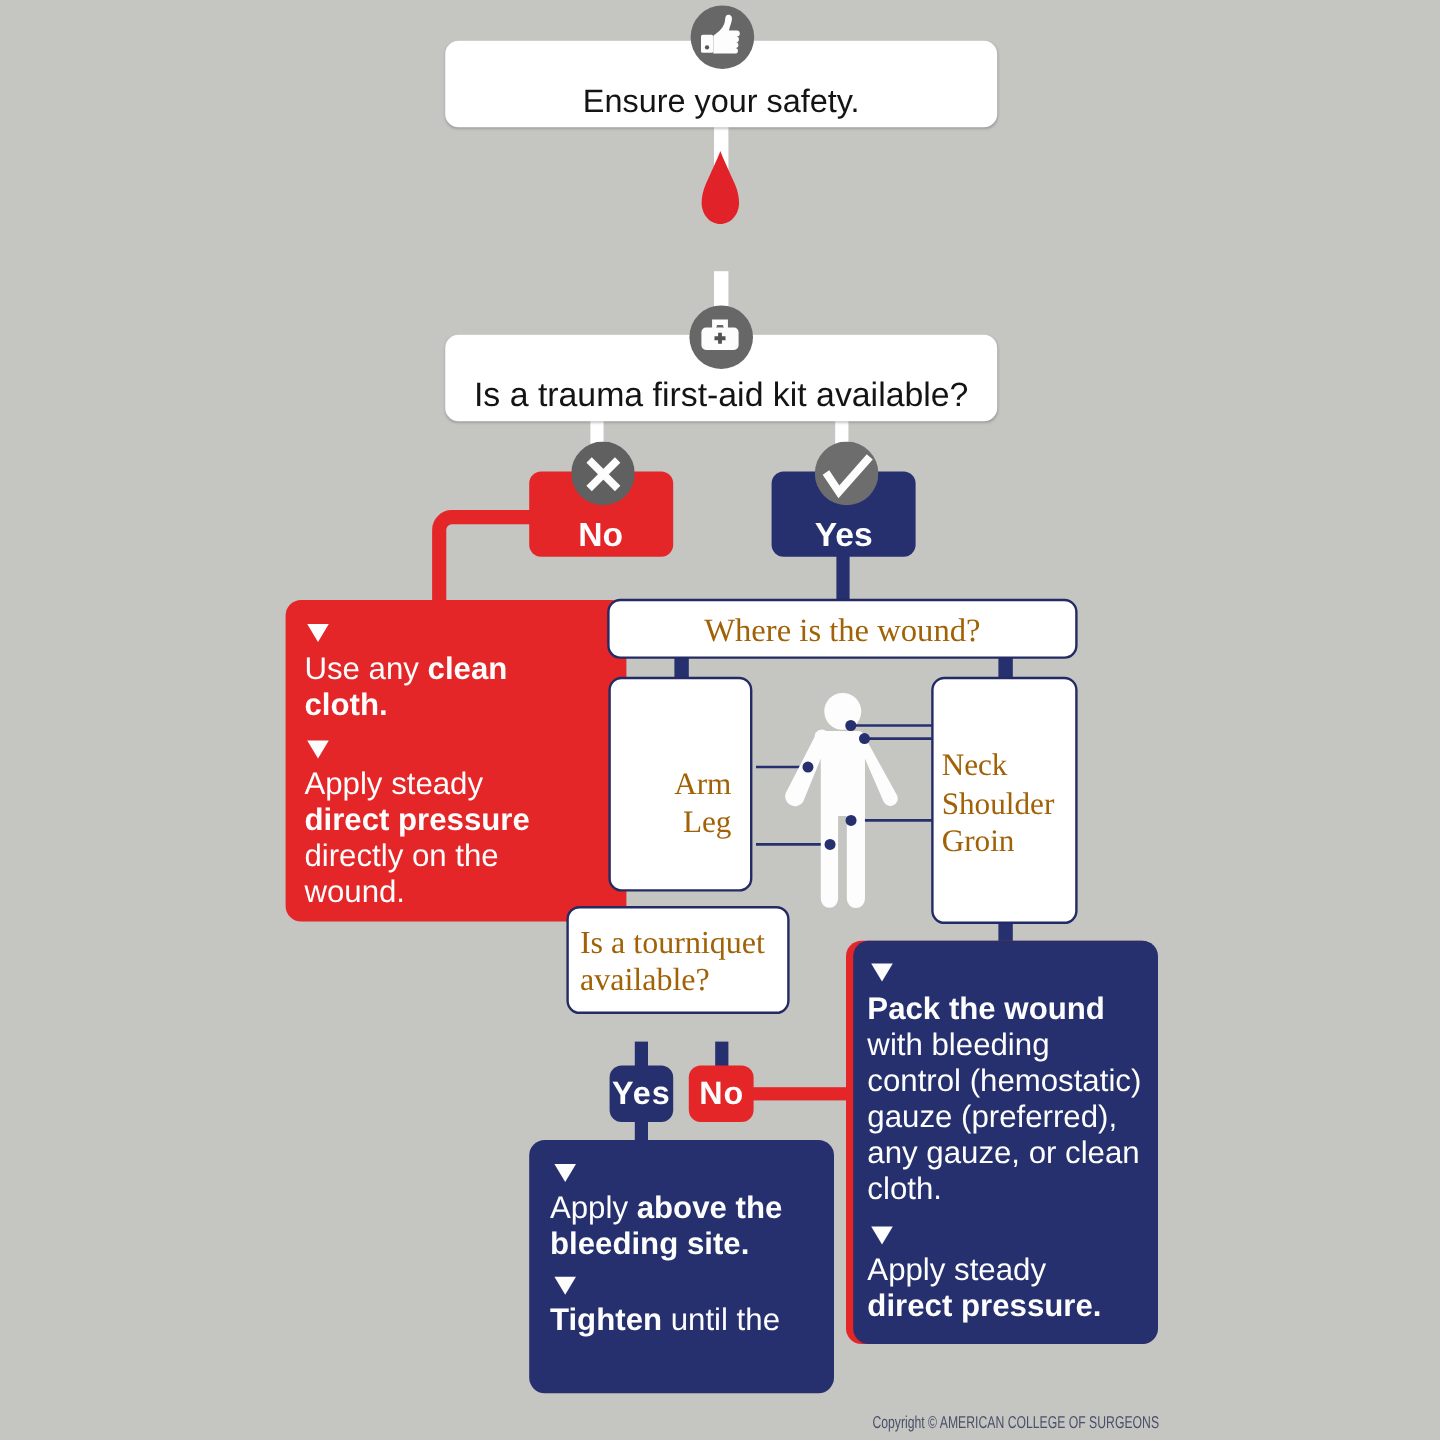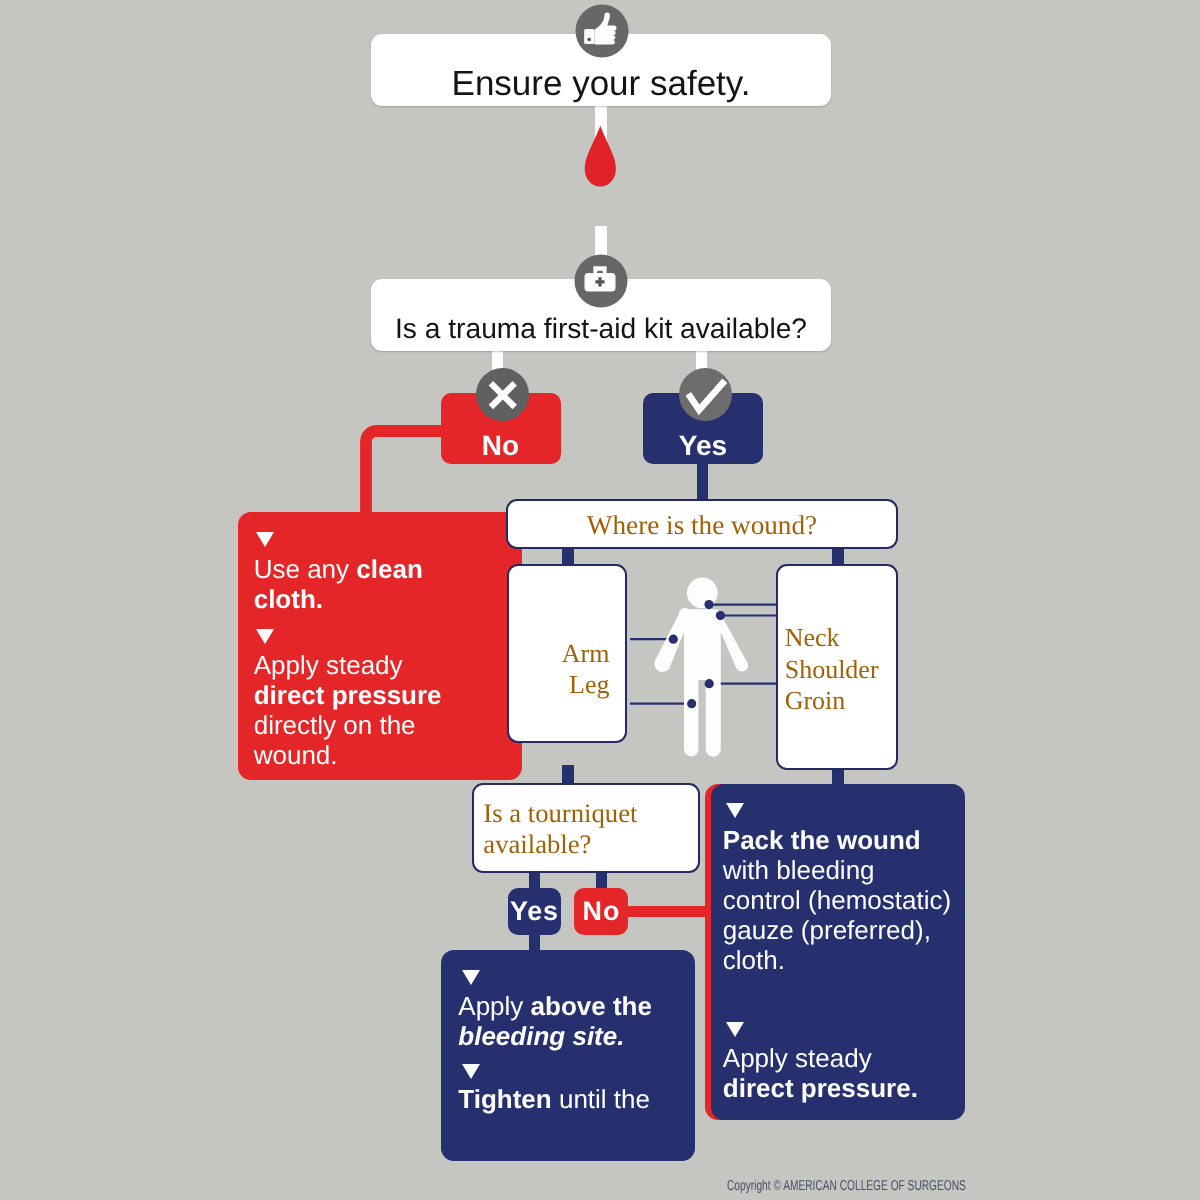--- a/index.html
+++ b/index.html
@@ -21,21 +21,21 @@
   .conn-red{background:#e42628;}
 
   
   .card-white{
     position:absolute;background:#ffffff;border-radius:11px;
     box-shadow:0 1px 2px rgba(90,90,88,.35);
   }
   .card-white .ctext{
     position:absolute;left:0;right:0;
     text-align:center;color:#141414;
-    font-size:35px;line-height:30px;
+    font-size:27px;line-height:30px;
   }
   .card-white .ctext b{font-weight:normal;}
   .hl-red{color:#e42628;font-weight:bold;}
 
   
   .card-bordered{
     position:absolute;background:#ffffff;
     border:2.5px solid #242a63;border-radius:11px;
     box-sizing:border-box;
   }
@@ -117,21 +117,21 @@
     </div>
   </div>
 
   <div class="badge badge-red" style="left:440.5px;top:393px;width:120px;height:71px;font-size:28px;">
     <span style="position:relative;top:17.5px;">No</span>
   </div>
   <div class="badge badge-navy" style="left:643px;top:393px;width:120px;height:71px;font-size:28px;">
     <span style="position:relative;top:17.5px;">Yes</span>
   </div>
 
-  <div class="panel panel-red" style="left:238px;top:500px;width:284px;height:268px;margin-top:12px;">
+  <div class="panel panel-red" style="left:238px;top:500px;width:284px;height:268px;">
     <div class="tri" style="position:absolute;left:18.1px;top:19.5px;"></div>
     <div class="ptext" style="left:15.7px;top:41.9px;width:216px;">
         <div style="white-space: nowrap;"><span>Use any </span><b>clean</b></div>
         <div style="white-space: nowrap;"><b>cloth.</b></div>
       </div>
     <div class="tri" style="position:absolute;left:18.1px;top:117.3px;"></div>
     <div class="ptext" style="left:15.7px;top:138px;width:216px;">
         <div style="white-space: nowrap;"><span>Apply steady</span></div>
         <div style="white-space: nowrap;"><b>direct pressure</b></div>
         <div style="white-space: nowrap;"><span>directly on the</span></div>
@@ -184,52 +184,53 @@
     </g>
     <g fill="#26306e">
       <circle cx="79" cy="40.6" r="4.6"></circle>
       <circle cx="90.4" cy="51.5" r="4.6"></circle>
       <circle cx="43.3" cy="75.2" r="4.6"></circle>
       <circle cx="79.2" cy="119.7" r="4.6"></circle>
       <circle cx="61.7" cy="139.7" r="4.6"></circle>
     </g>
   </svg>
 
-  <div class="card-bordered" style="left:472px;top:783px;width:228px;height:90px;">
+  <div class="card-bordered" style="left:472px;top:755px;width:186px;height:90px;">
     <div class="ctext" style="top:12.8px;font-size:26.7px;text-align:left;left:9.3px;">Is a tourniquet</div>
     <div class="ctext" style="top:43.7px;font-size:26.7px;text-align:left;left:9.3px;">available?</div>
   </div>
 
   <div class="badge badge-navy" style="left:507.5px;top:888px;width:53px;height:47px;font-size:26.9px;letter-spacing:0.9px;text-indent:0.9px;">
     <span>Yes</span>
   </div>
   <div class="badge badge-red" style="left:574px;top:888px;width:54px;height:47px;font-size:26.9px;letter-spacing:0.9px;text-indent:0.9px;">
     <span>No</span>
   </div>
 
   <div class="panel panel-navy" style="left:441px;top:950px;width:254px;height:211px;">
     <div class="tri" style="position:absolute;left:20.5px;top:19.5px;"></div>
     <div class="ptext" style="left:17.3px;top:41.4px;width:232px;">
         <div style="white-space: nowrap;"><span>Apply </span><b>above the</b></div>
-        <div style="white-space: nowrap; font-style: italic;"><b>bleeding site.</b></div>
+        <div style="white-space: nowrap;"><b>bleeding site.</b></div>
       </div>
     <div class="tri" style="position:absolute;left:20.5px;top:114.3px;"></div>
     <div class="ptext" style="left:17.3px;top:134.1px;width:232px;">
         <div style="white-space: nowrap;"><b>Tighten</b><span> until the</span></div>
       </div>
   </div>
 
   <div class="panel panel-red" style="left:705px;top:784px;width:259px;height:336px;"></div>
   <div class="panel panel-navy" style="left:710.5px;top:784px;width:254px;height:336px;">
     <div class="tri" style="position:absolute;left:15.8px;top:19px;"></div>
     <div class="ptext" style="left:12.3px;top:41.3px;width:233px;">
         <div style="white-space: nowrap;"><b>Pack the wound</b></div>
         <div style="white-space: nowrap;"><span>with bleeding</span></div>
         <div style="white-space: nowrap;"><span>control (hemostatic)</span></div>
         <div style="white-space: nowrap;"><span>gauze (preferred),</span></div>
+        <div style="white-space: nowrap;"><span>any gauze, or clean</span></div>
         <div style="white-space: nowrap;"><span>cloth.</span></div>
       </div>
     <div class="tri" style="position:absolute;left:15.8px;top:237.5px;"></div>
     <div class="ptext" style="left:12.3px;top:259.4px;width:233px;">
         <div style="white-space: nowrap;"><span>Apply steady</span></div>
         <div style="white-space: nowrap;"><b>direct pressure.</b></div>
       </div>
   </div>
 
   <svg class="abs" style="left:575px;top:4px;" width="54" height="54" viewBox="0 0 54 54">

